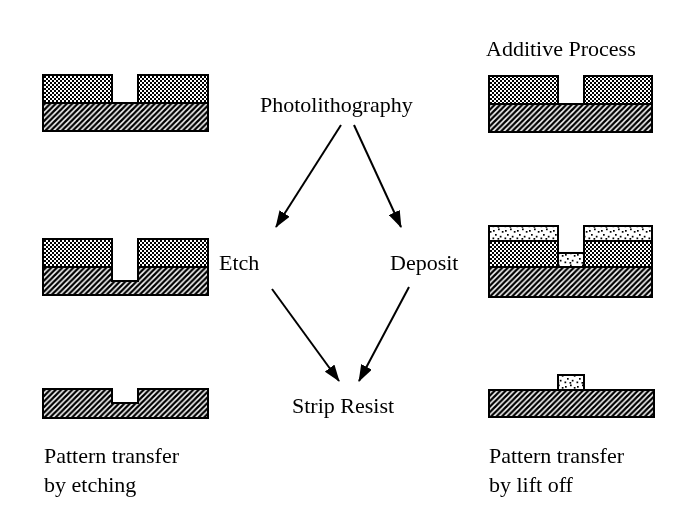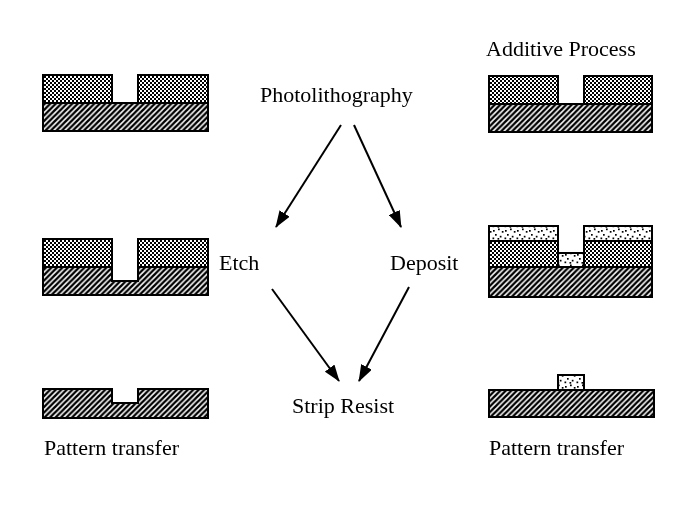--- a/index.html
+++ b/index.html
@@ -12,24 +12,24 @@
     color:#000;
   }
   .diagram-svg{position:absolute;left:0;top:0;}
   .lbl{
     position:absolute;
     font-size:22px;
     line-height:26px;
     white-space:nowrap;
     color:#000;
   }
-  .caption{line-height:29px;white-space:nowrap;}
+  .caption{line-height:29px;white-space:nowrap;margin-top:8px;}
   .title-left   {left:17px;  top:11px;}
   .title-right  {left:486px; top:15px;margin-top:21px;}
-  .photolith    {left:260px; top:82px;}
+  .photolith    {left:260px; top:92px;}
   .etch         {left:219px; top:250px;}
   .deposit      {left:390px; top:250px;}
   .strip        {left:292px; top:393px;}
   .caption-left {left:44px;  top:433px;}
   .caption-right{left:489px; top:433px;}
 </style>
 </head>
 <body>
 
 <div class="page">
@@ -107,19 +107,21 @@
 
   <div class="lbl title-right">Additive Process</div>
 
   <div class="lbl photolith">Photolithography</div>
   <div class="lbl etch">Etch</div>
   <div class="lbl strip">Strip Resist</div>
   <div class="lbl deposit">Deposit</div>
 
   <div class="lbl caption caption-left">
     <div>Pattern transfer</div>
+    <div>by etching</div>
   </div>
 
   <div class="lbl caption caption-right">
     <div>Pattern transfer</div>
+    <div>by lift off</div>
   </div>
 
 </div>
 
 </body></html>

